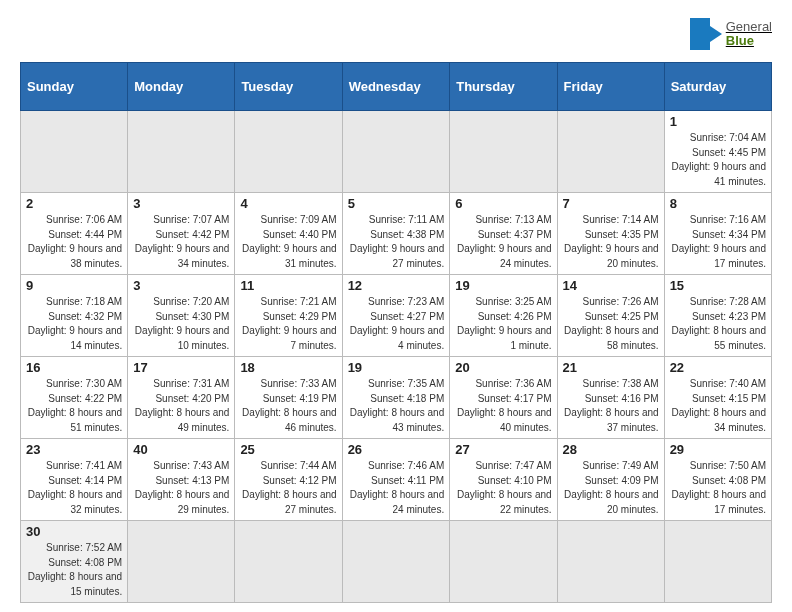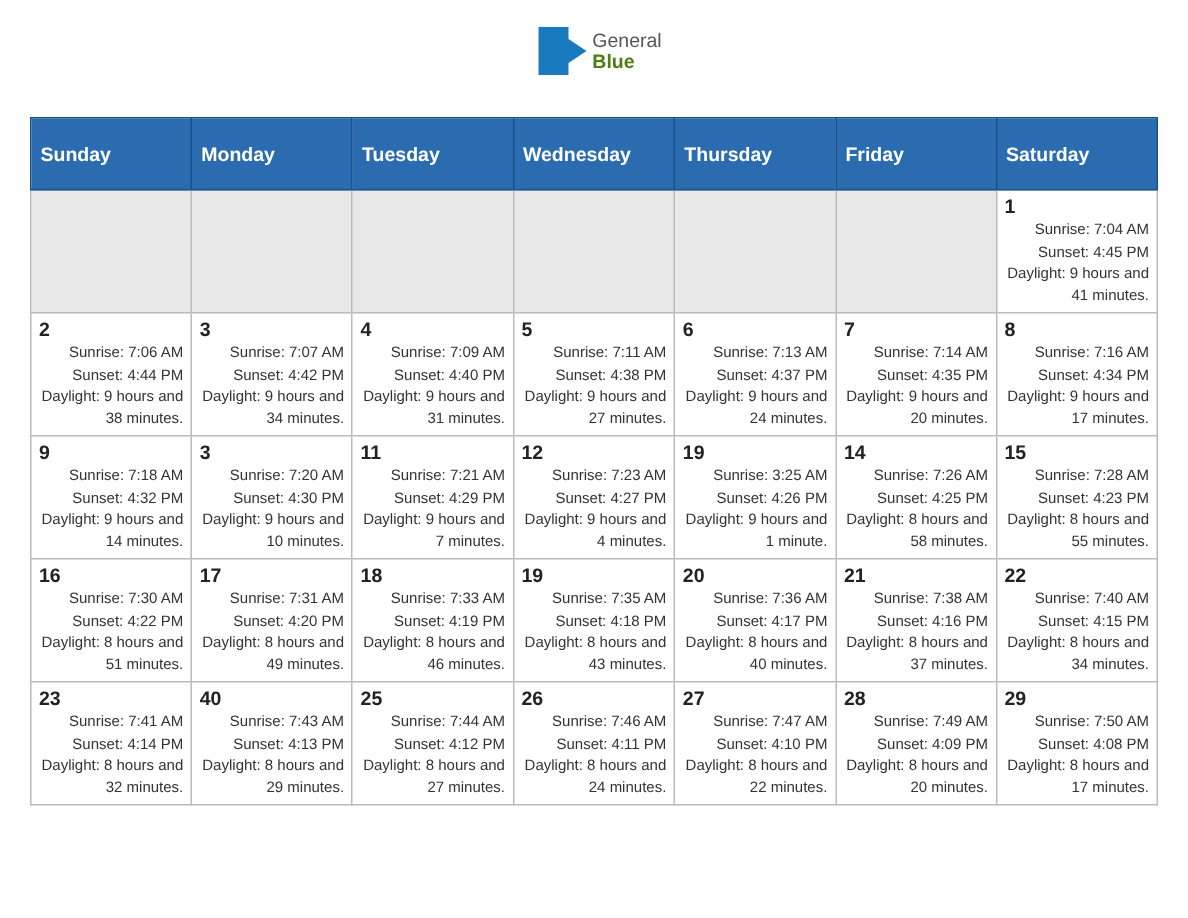--- a/index.html
+++ b/index.html
@@ -10,22 +10,23 @@
       height: 612px;
       overflow: hidden;
     }
     .page {
       width: 792px;
       padding: 16px 20px 10px 20px;
     }
     .header {
       display: flex;
       align-items: flex-start;
-      justify-content: center;
-      margin-bottom: 26px;
+      justify-content: flex-end;
+      margin-bottom: 10px;
+      text-decoration: underline;
     }
     .logo {
       display: flex;
       align-items: center;
       gap: 4px;
     }
     .title-block {
       text-align: right;
     }
     .month-title {
@@ -329,15 +330,30 @@
 and 20 minutes.</div>
           </td>
           <td>
             <div class="day-num">29</div>
             <div class="day-info">Sunrise: 7:50 AM
 Sunset: 4:08 PM
 Daylight: 8 hours
 and 17 minutes.</div>
           </td>
         </tr>
+        <tr class="week-row">
+          <td class="last-row">
+            <div class="day-num">30</div>
+            <div class="day-info">Sunrise: 7:52 AM
+Sunset: 4:08 PM
+Daylight: 8 hours
+and 15 minutes.</div>
+          </td>
+          <td class="empty"></td>
+          <td class="empty"></td>
+          <td class="empty"></td>
+          <td class="empty"></td>
+          <td class="empty"></td>
+          <td class="empty"></td>
+        </tr>
       </tbody>
   </table>
 </div>
 
 </body></html>

